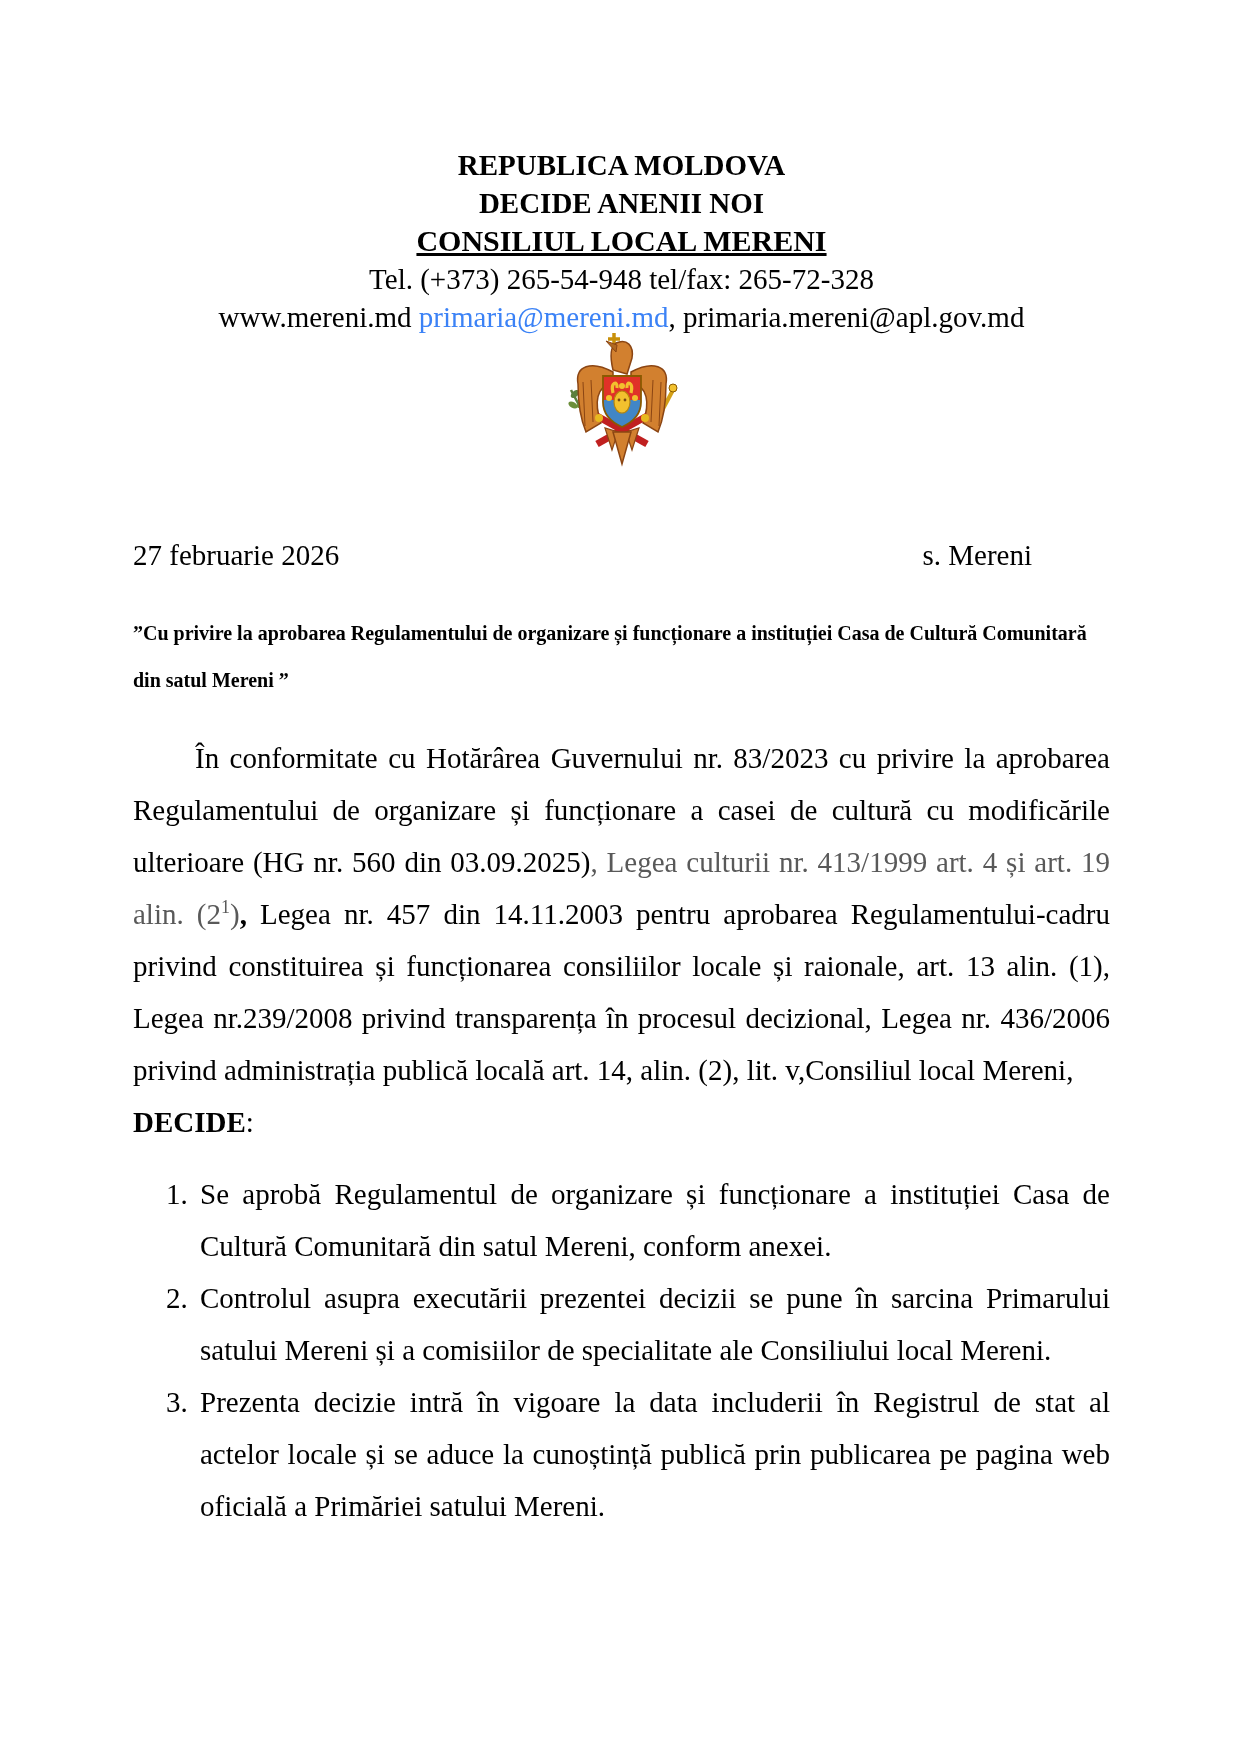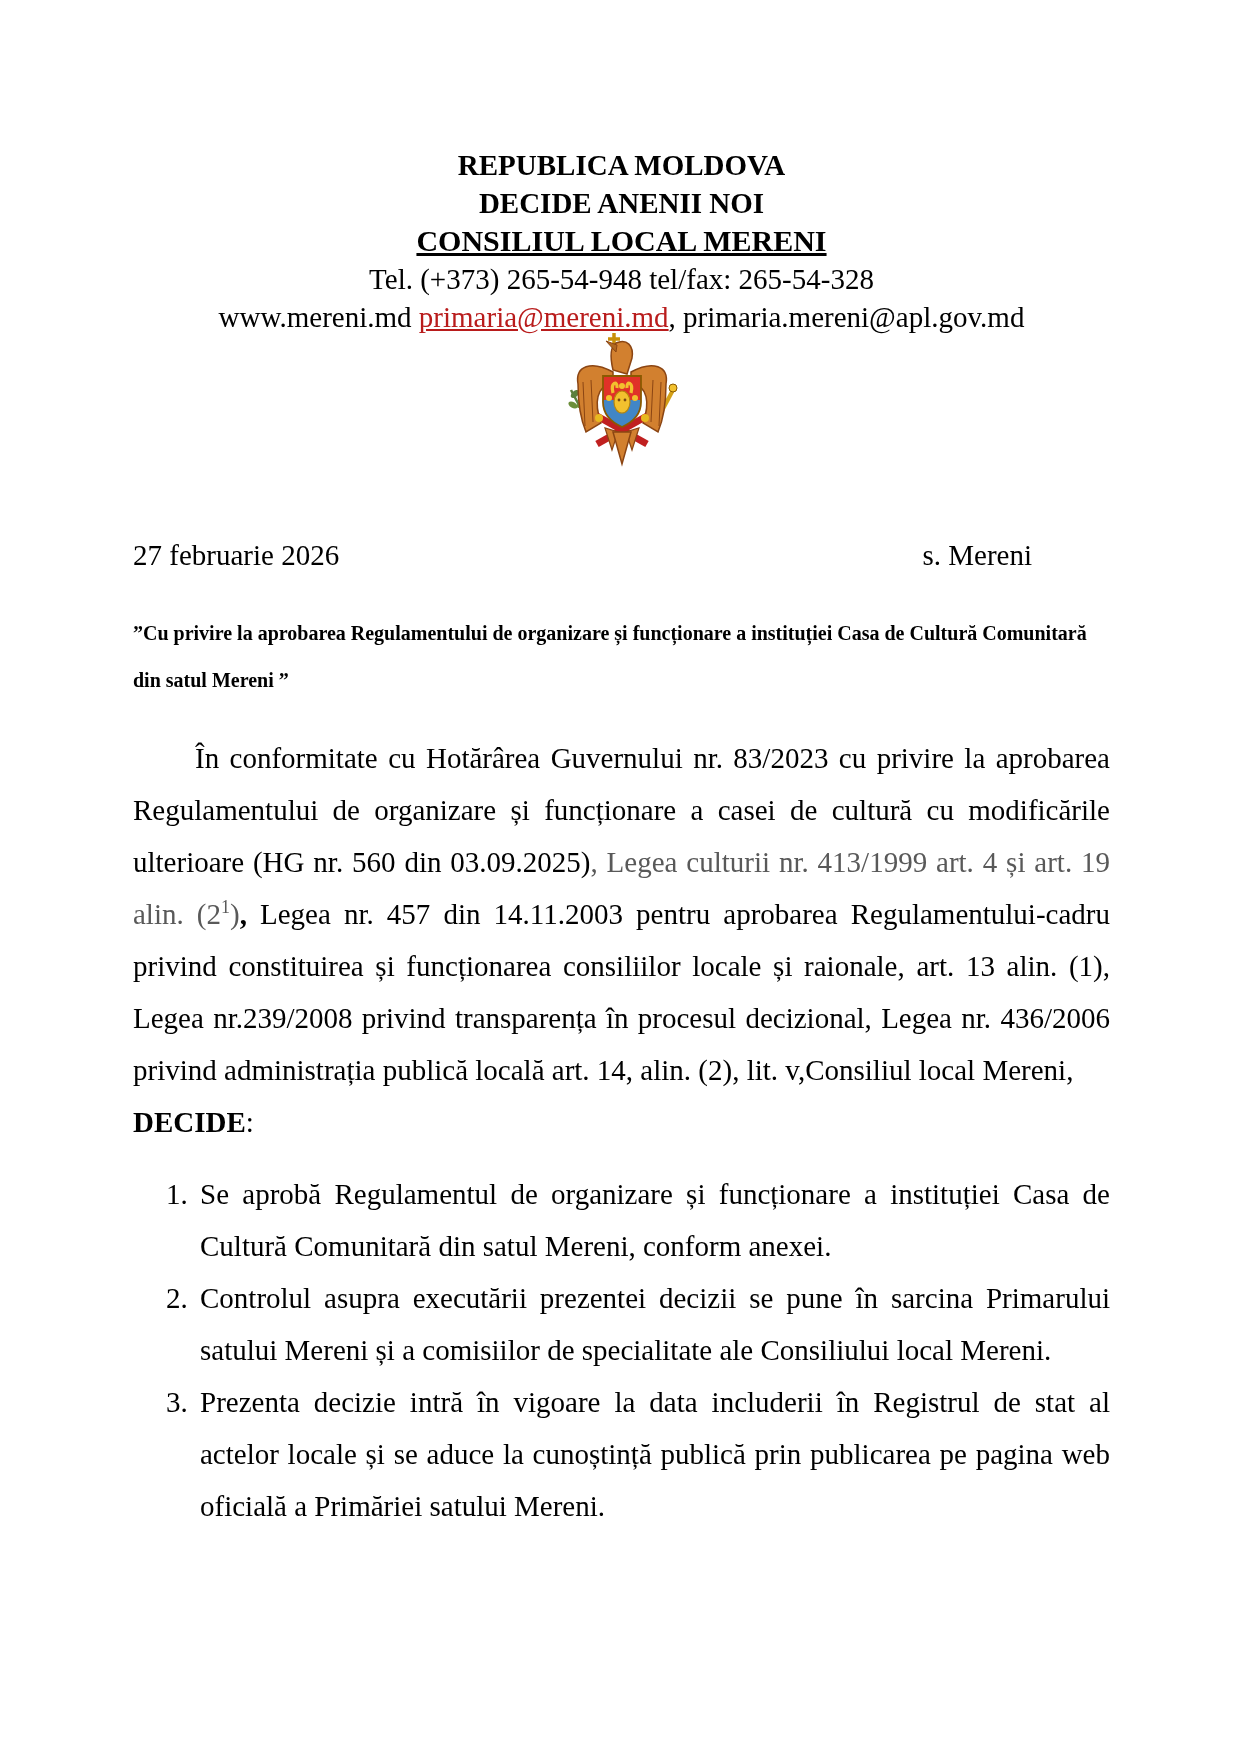--- a/index.html
+++ b/index.html
@@ -17,22 +17,21 @@
   .content {
     padding: 146px 131px 0 133px;
   }
 
   
   .letterhead { text-align: center; font-size: 29px; line-height: 38px; }
   .lh-line-bold { font-weight: bold; }
   .lh-council { font-weight: bold; font-size: 30px; text-decoration: underline; }
   .lh-contact { font-weight: normal; }
   .lh-web a, .lh-web .email-link {
-    color: #b91c1c;
-    text-decoration: underline;
+    color: #3b82f6;
     cursor: pointer;
   }
 
   
   .coa-wrap { text-align: center; margin-top: -6px; height: 140px; }
   .coa-wrap svg { display: inline-block; }
 
   
   .decizie-line { text-align: center; font-size: 29px; line-height: 38px; margin-top: 6px; }
   .decizie-line .b { font-weight: bold; }
@@ -94,21 +93,21 @@
 </head>
 <body>
 
 <div class="page">
   <div class="content">
 
     <div class="letterhead">
       <div class="lh-line-bold">REPUBLICA MOLDOVA</div>
       <div class="lh-line-bold">DECIDE ANENII NOI</div>
       <div class="lh-council">CONSILIUL LOCAL MERENI</div>
-      <div class="lh-contact">Tel. (+373) 265-54-948 tel/fax: 265-54-328</div>
+      <div class="lh-contact">Tel. (+373) 265-54-948 tel/fax: 265-72-328</div>
       <div class="lh-contact lh-web"><span>www.mereni.md </span><a class="email-link">primaria@mereni.md</a><span>, primaria.mereni@apl.gov.md</span></div>
     </div>
 
     <div class="coa-wrap">
       <svg width="122" height="138" viewBox="0 0 122 138" xmlns="http://www.w3.org/2000/svg">
 
         <path d="M94 94 L112 60" stroke="#D4A017" stroke-width="4" fill="none"></path>
         <circle cx="112" cy="58" r="4" fill="#F2C12E" stroke="#8B5A00" stroke-width="1"></circle>
 
         <path d="M28 94 L10 60" stroke="#5B7F3C" stroke-width="2.5" fill="none"></path>

